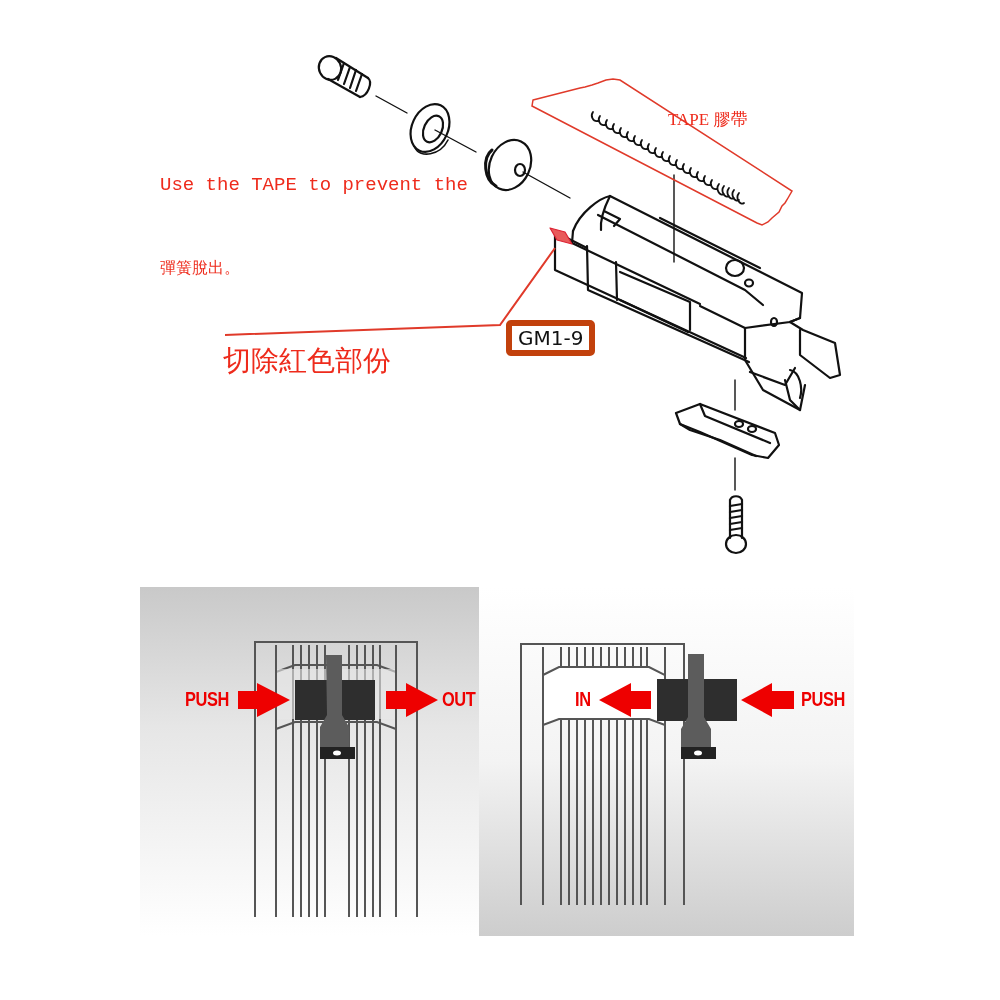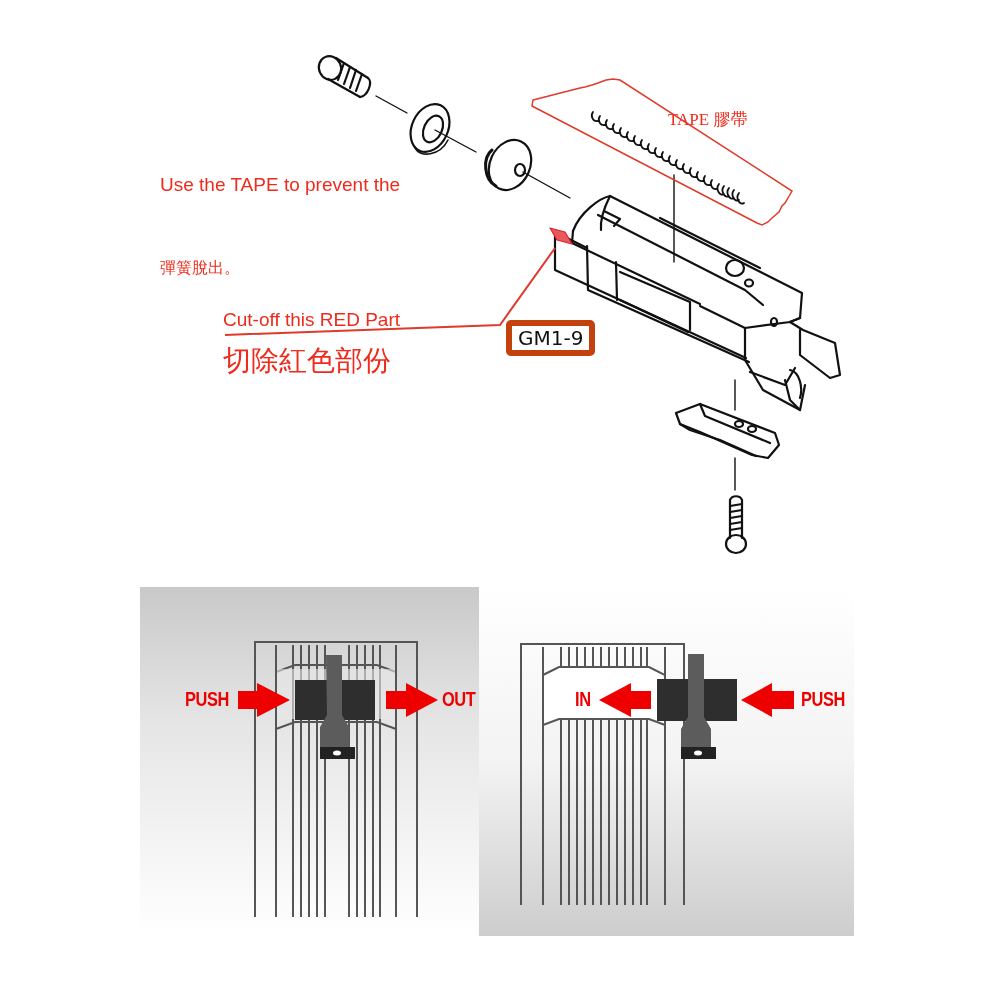--- a/index.html
+++ b/index.html
@@ -1,18 +1,18 @@
 <!DOCTYPE html>
 <html><head>
 <meta charset="utf-8">
 <style>
   html, body { margin: 0; padding: 0; }
   body { width: 1000px; height: 1000px; background: #ffffff; position: relative; overflow: hidden; font-family: "Liberation Sans", sans-serif; }
   .abs { position: absolute; }
-  .note-en { font-family: Liberation Sans, sans-serif; font-size: 19px; line-height: 26px; color: #ee2b1c; letter-spacing: 0px; }
+  .note-en { font-family: Liberation Mono, monospace; font-size: 19px; line-height: 26px; color: #ee2b1c; letter-spacing: 0px; }
   .note-zh { font-family: "DejaVu Sans", sans-serif; font-size: 16px; line-height: 24px; color: #ee2b1c; }
   .label-zh { font-family: "DejaVu Sans", sans-serif; font-size: 28px; color: #ee2b1c; }
   .tape-label { font-family: Liberation Serif, serif; font-size: 17px; color: #ee2b1c; }
   .gm-box { border: 6px solid #c2410c; border-radius: 5px; font-family: "DejaVu Sans", sans-serif; font-size: 20px; padding: 0 6px; line-height: 24px; color: #111; background: #fff; }
   .panel { position: absolute; top: 587px; height: 349px; text-align: right; }
   .panel-left { left: 140px; width: 345px; background: linear-gradient(to bottom, #c9c9c9 0%, #e6e6e6 40%, #ffffff 100%); }
   .panel-right { left: 479px; width: 375px; background: linear-gradient(to bottom, #ffffff 0%, #f3f3f3 50%, #cdcdcd 100%); text-decoration: underline; }
   .arrow-text { font-family: "Liberation Sans", sans-serif; font-weight: bold; font-size: 20px; color: #ee0000; transform: scaleX(0.82); transform-origin: left center; letter-spacing: -0.5px; }
   svg { position: absolute; overflow: visible; }
 </style>
@@ -99,21 +99,20 @@
     <path d="M533 100 L580 88 L585 87 L592 85 L598 83 L606 80 L613 79 L620 80 L792 191 L788 198 L785 203 L782 206 L779 212 L772 218 L768 222 L762 225 L757 223 L532 106 Z" fill="none" stroke="#e03a2a" stroke-width="1.5"></path>
 
     <polyline points="555,248 500,325 225,335" fill="none" stroke="#e03a2a" stroke-width="2"></polyline>
   </svg>
 
   <div class="abs note-en" style="left:160px;top:172px;">Use the TAPE to prevent the</div>
   <div class="abs note-zh" style="left:160px;top:256px;">彈簧脫出。</div>
 
   <div class="abs tape-label" style="left:668px;top:108px;">TAPE 膠帶</div>
 
-  <div class="abs note-en" style="left:223px;top:307px;">Cut-off this RED Part</div>
   <div class="abs label-zh" style="left:223px;top:342px;">切除紅色部份</div>
 
   <div class="abs gm-box" style="left:506px;top:320px;">GM1-9</div>
 </div>
 
 <div class="panel panel-left">
   <svg width="345" height="349" viewBox="0 0 345 349" style="left:0;top:0;">
     <g stroke="#555" stroke-width="2" fill="none">
 
       <path d="M115 330 L115 55 L277 55 L277 330"></path>

